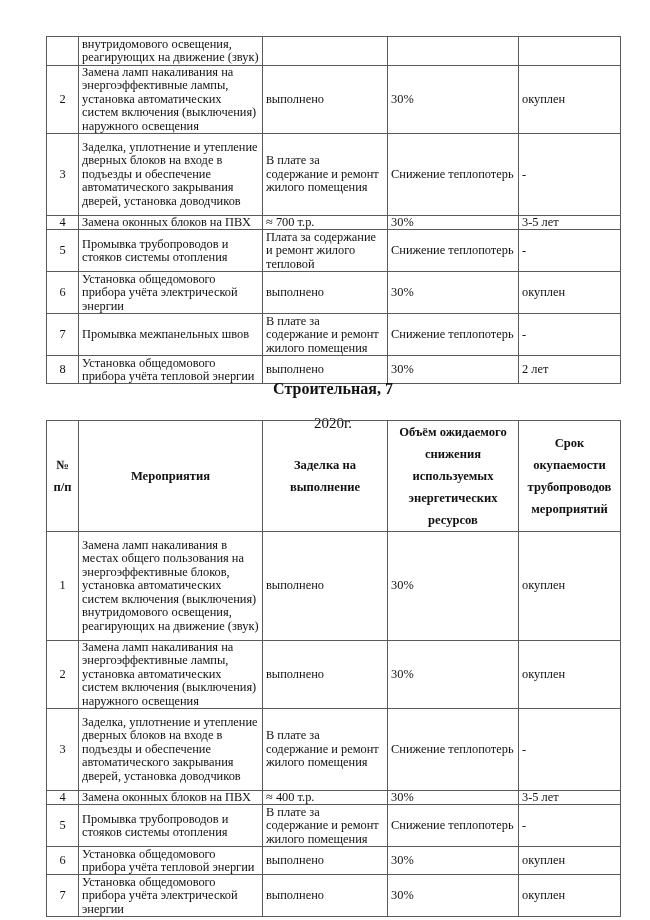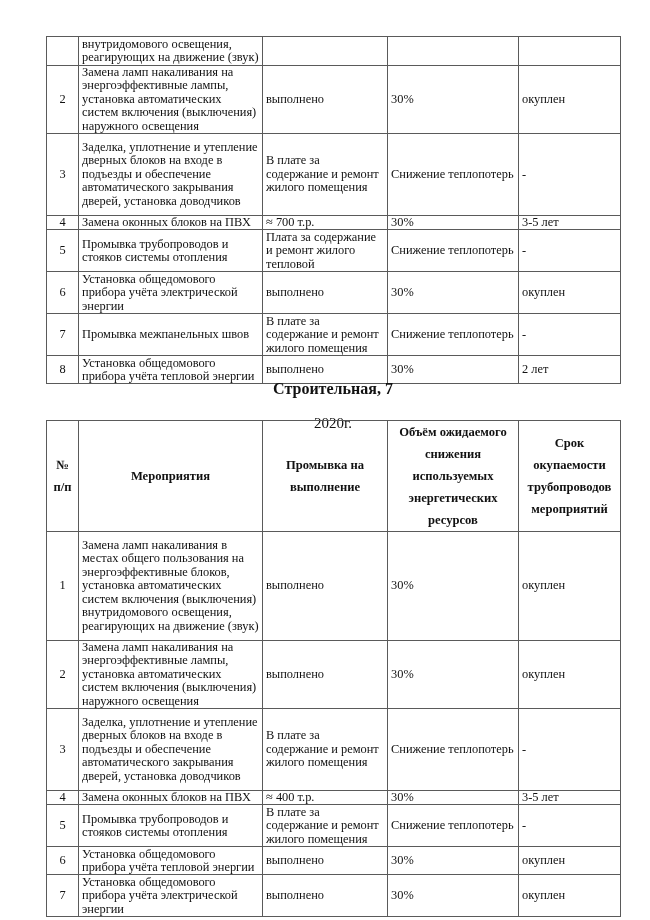--- a/index.html
+++ b/index.html
@@ -99,21 +99,21 @@
       <col class="c1">
       <col class="c2">
       <col class="c3">
       <col class="c4">
       <col class="c5">
     </colgroup>
   <thead>
     <tr style="height:92px">
       <th>№ п/п</th>
       <th>Мероприятия</th>
-      <th>Промывка на выполнение</th>
+      <th>Заделка на выполнение</th>
       <th>Объём ожидаемого снижения используемых энергетических ресурсов</th>
       <th>Срок окупаемости трубопроводов мероприятий</th>
     </tr>
   </thead>
   <tbody id="t2-body">
       <tr style="height: 109px;">
         <td class="num">1</td>
         <td class="left">Замена ламп накаливания в местах общего пользования на энергоэффективные блоков, установка автоматических систем включения (выключения) внутридомового освещения, реагирующих на движение (звук)</td>
         <td class="center">выполнено</td>
         <td class="center">30%</td>

